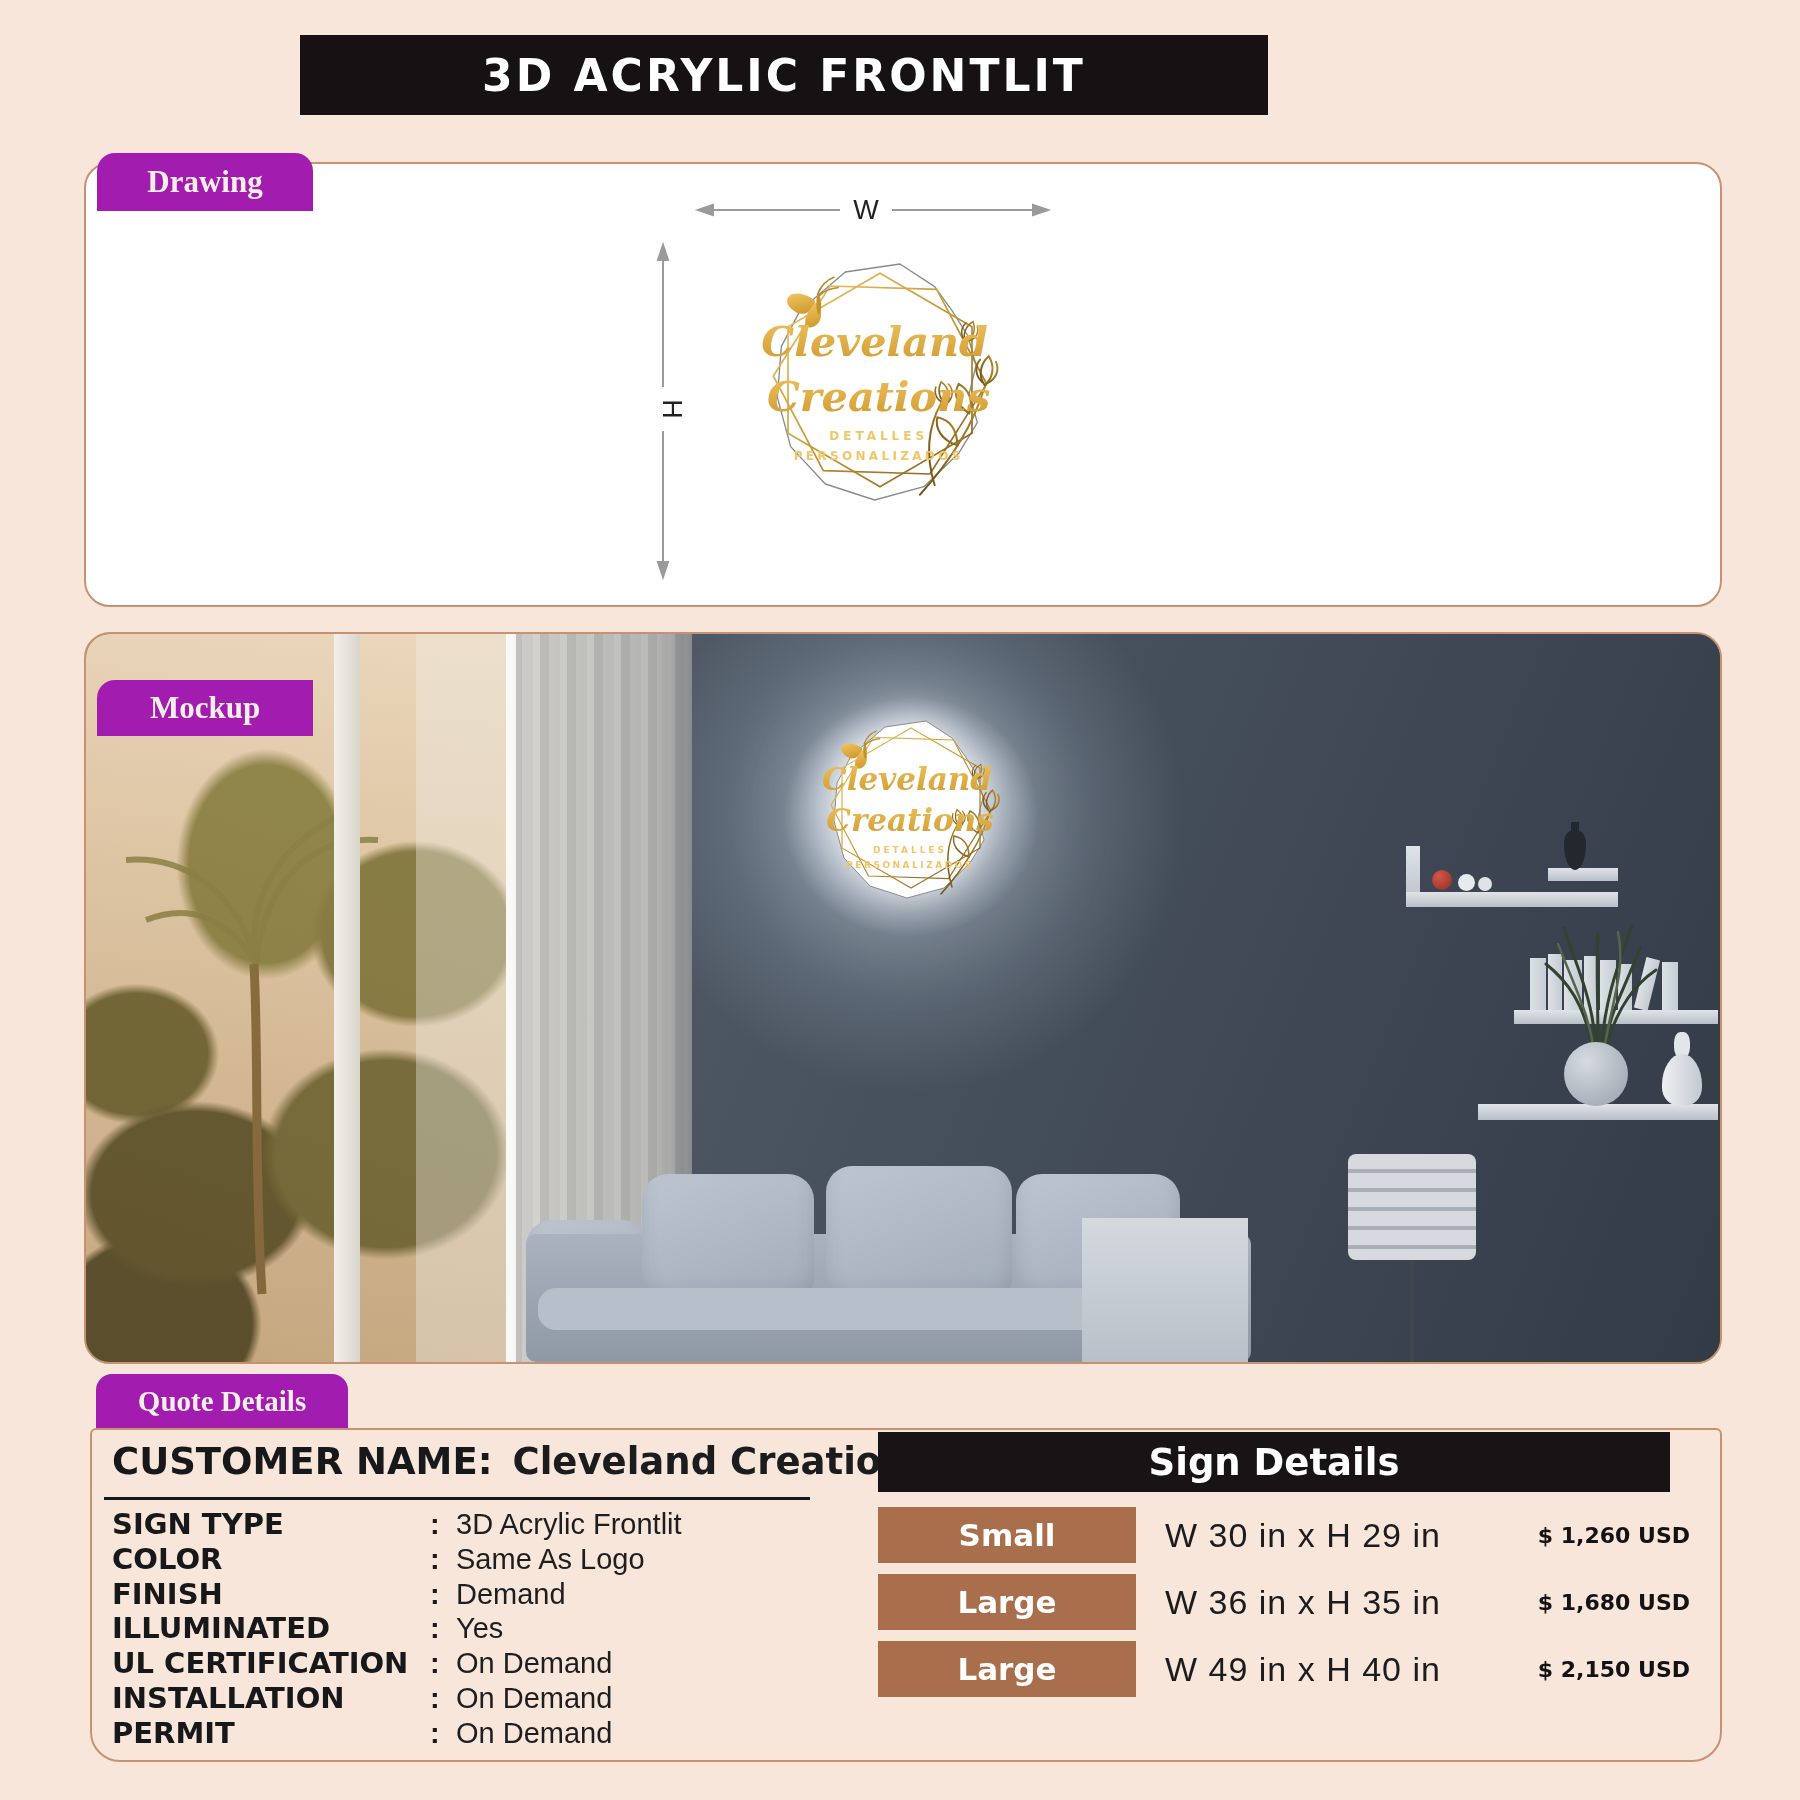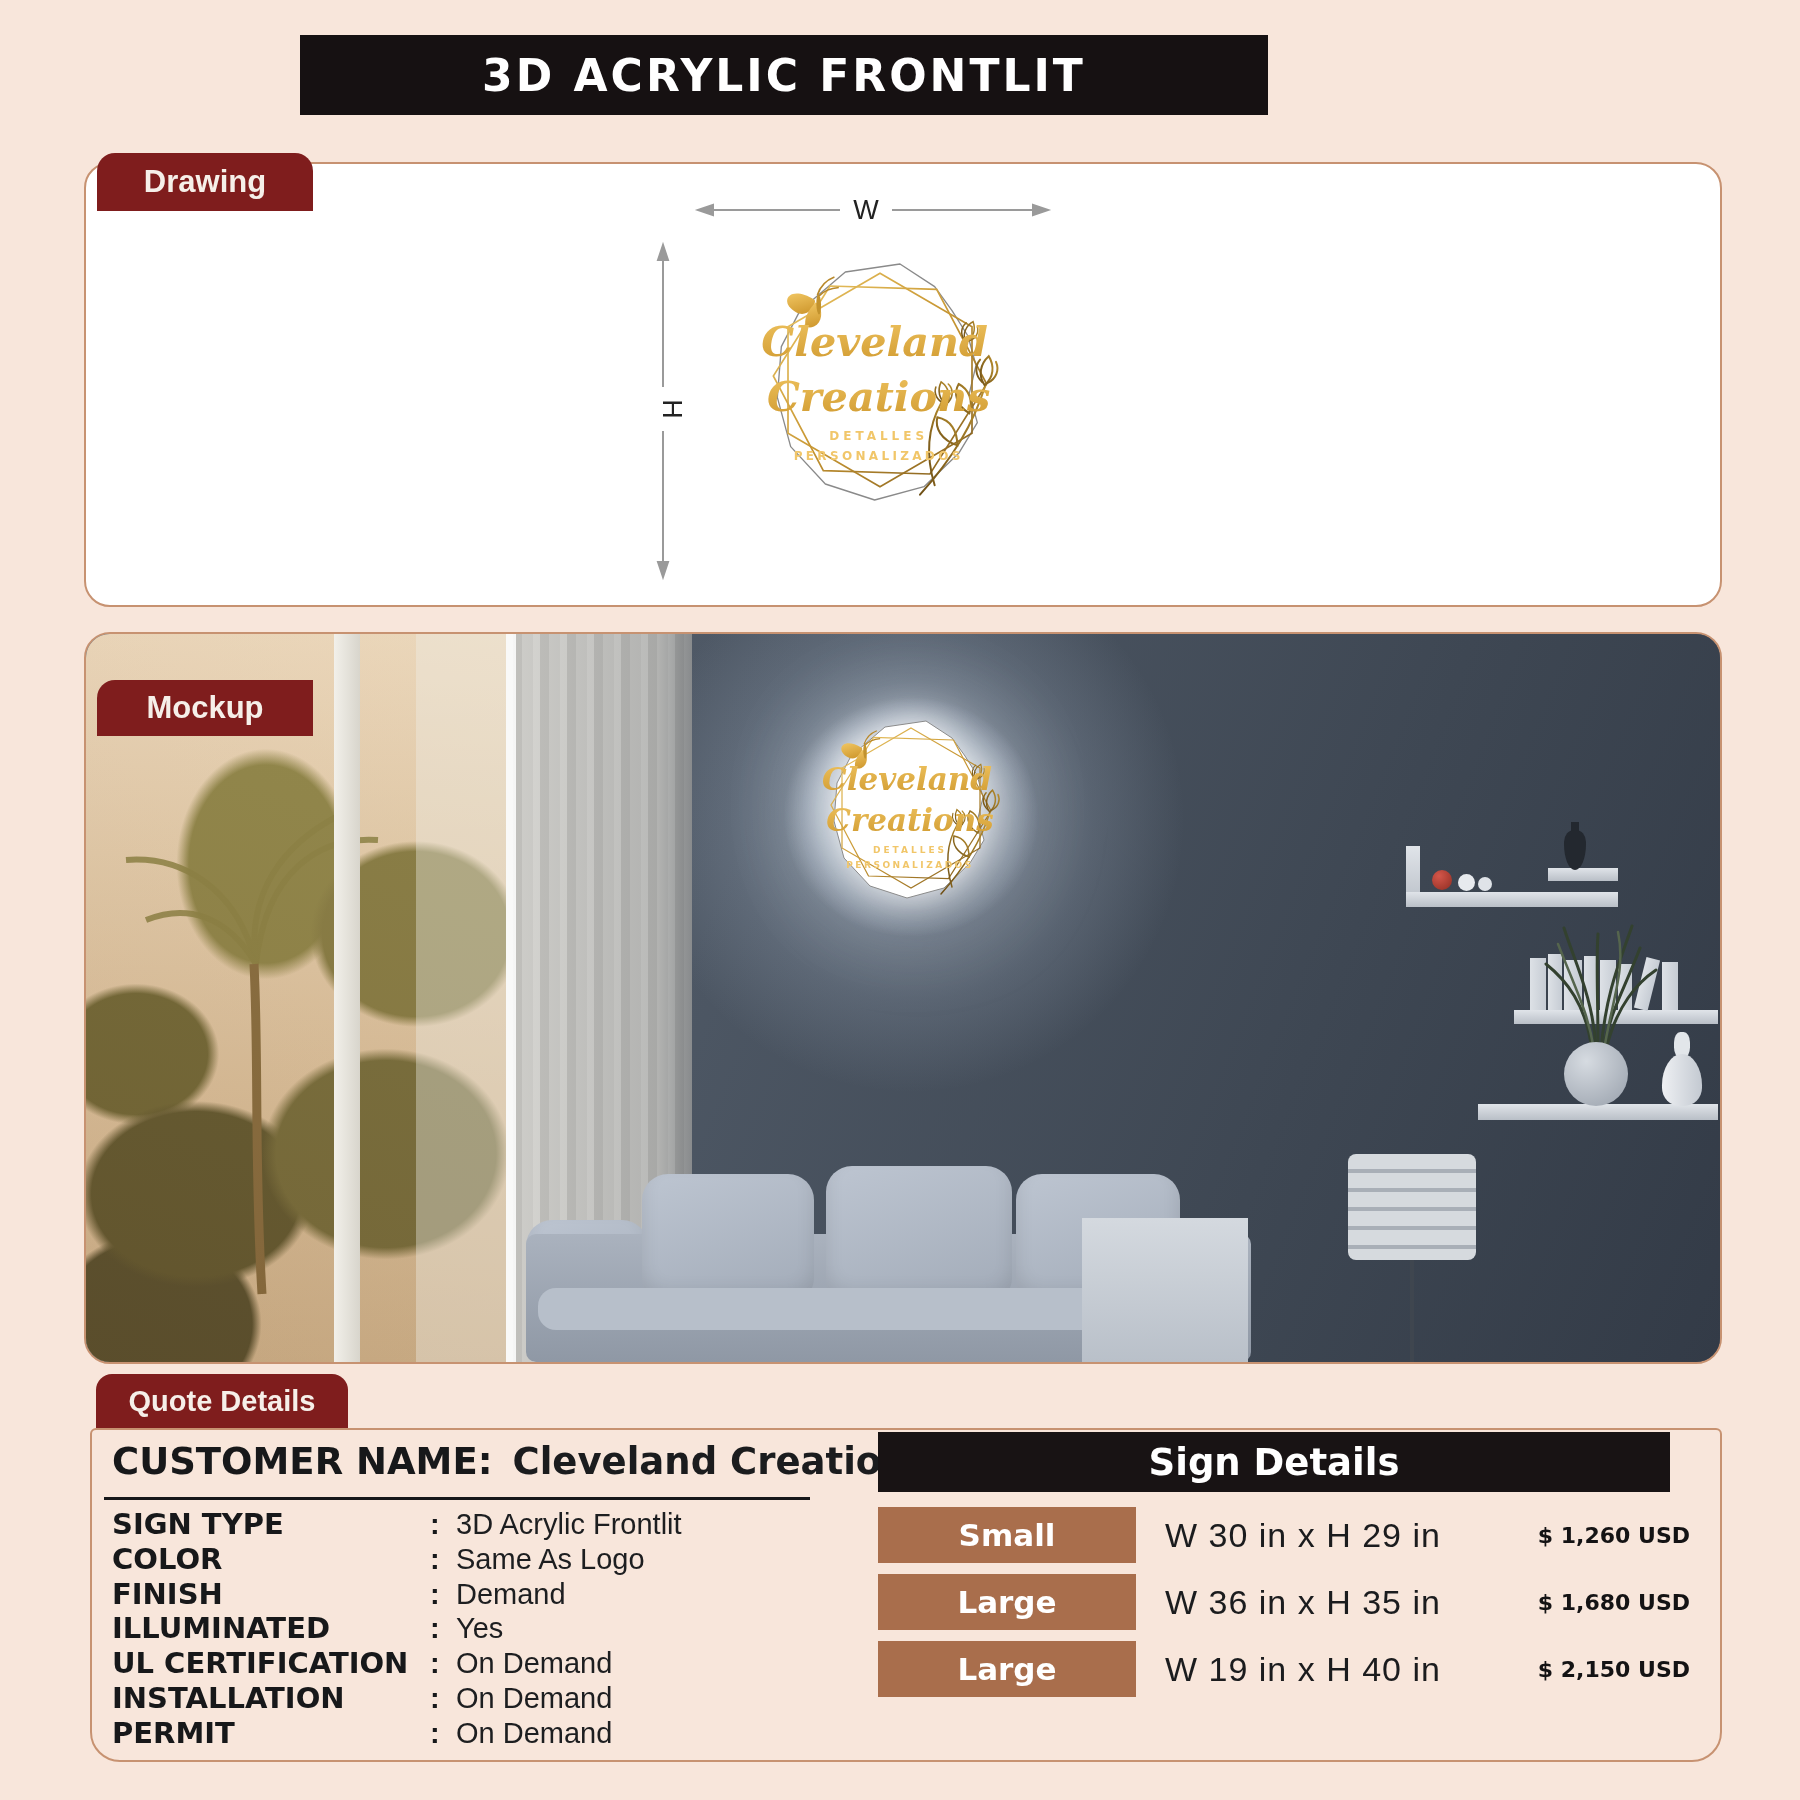--- a/index.html
+++ b/index.html
@@ -4,22 +4,22 @@
 <style>
   html,body{margin:0;padding:0;background:#f8e6db;}
   .page{position:relative;width:1800px;height:1800px;background:#f8e6db;overflow:hidden;font-family:"Liberation Sans",sans-serif;color:#1b1c1e;}
 
   
   .banner{position:absolute;left:300px;top:35px;width:968px;height:80px;background:#161112;color:#fff;
     display:flex;align-items:center;justify-content:center;font-family:"DejaVu Sans",sans-serif;
     font-size:44px;font-weight:800;letter-spacing:3px;}
 
   
-  .tab{position:absolute;background:#7f1d1d;color:#f6efe9;display:flex;align-items:center;justify-content:center;
-    font-family:Liberation Sans, sans-serif;font-weight:700;}
+  .tab{position:absolute;background:#a21caf;color:#f6efe9;display:flex;align-items:center;justify-content:center;
+    font-family:Liberation Serif, serif;font-weight:700;}
   #drawing-tab{left:97px;top:153px;width:216px;height:58px;font-size:31px;border-radius:18px 18px 0 0;z-index:5;}
   #mockup-tab{left:97px;top:632px;width:216px;height:56px;font-size:31px;border-radius:18px 0 0 0;z-index:5;margin-top:48px;}
   #quote-tab{left:96px;top:1374px;width:252px;height:54px;font-size:29px;border-radius:16px 16px 0 0;z-index:5;}
 
   
   #drawing-panel{position:absolute;left:84px;top:162px;width:1634px;height:441px;background:#fff;
     border:2px solid #c79271;border-radius:26px;}
   #drawing-svg{position:absolute;left:600px;top:175px;width:560px;height:420px;}
 
   
@@ -301,17 +301,17 @@
     <span class="size-dims">W 30 in x H 29 in</span>
     <span class="size-price">$ 1,260 USD</span>
   </div>
   <div class="size-row r1">
     <button class="size-btn">Large</button>
     <span class="size-dims">W 36 in x H 35 in</span>
     <span class="size-price">$ 1,680 USD</span>
   </div>
   <div class="size-row r2">
     <button class="size-btn">Large</button>
-    <span class="size-dims">W 19 in x H 40 in</span>
+    <span class="size-dims">W 49 in x H 40 in</span>
     <span class="size-price">$ 2,150 USD</span>
   </div>
 
 </div>
 
 </body></html>

